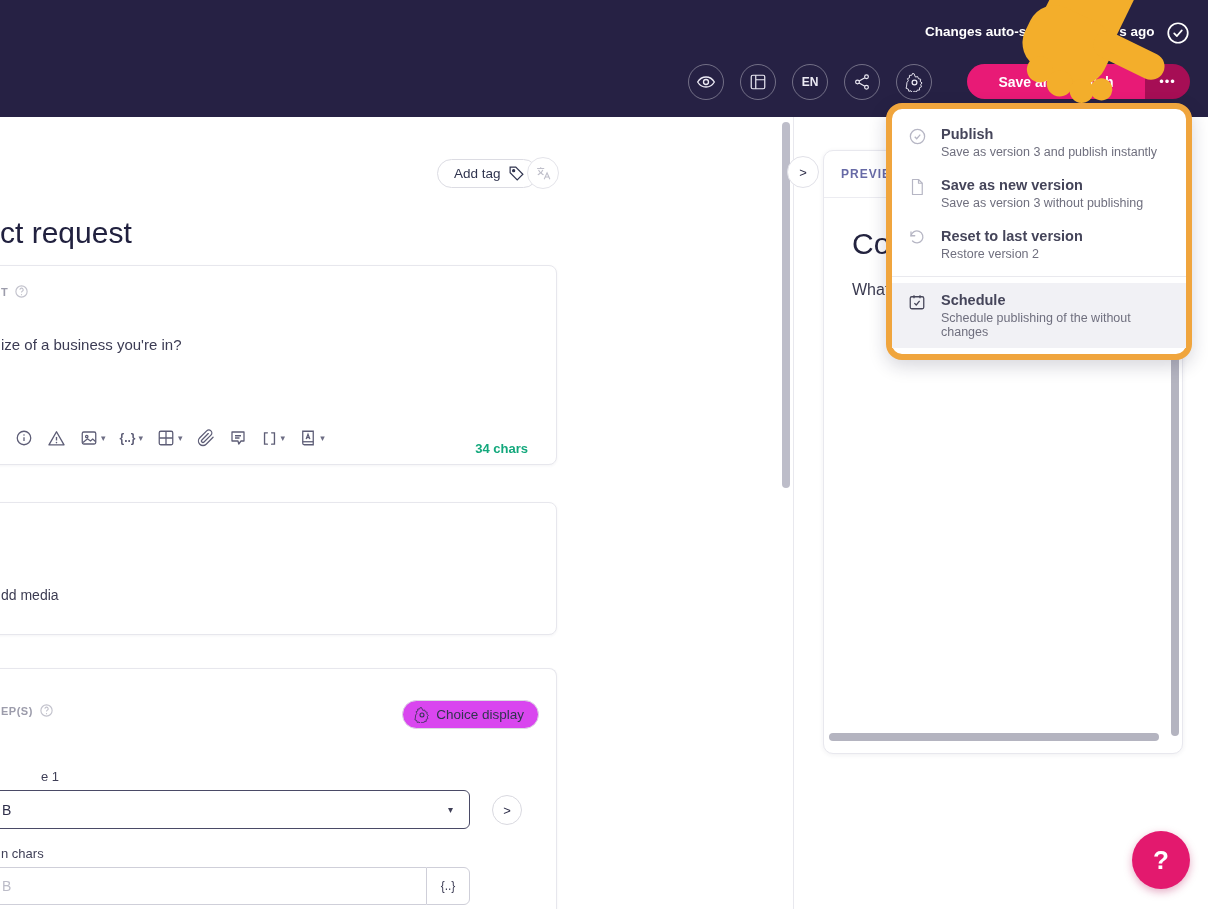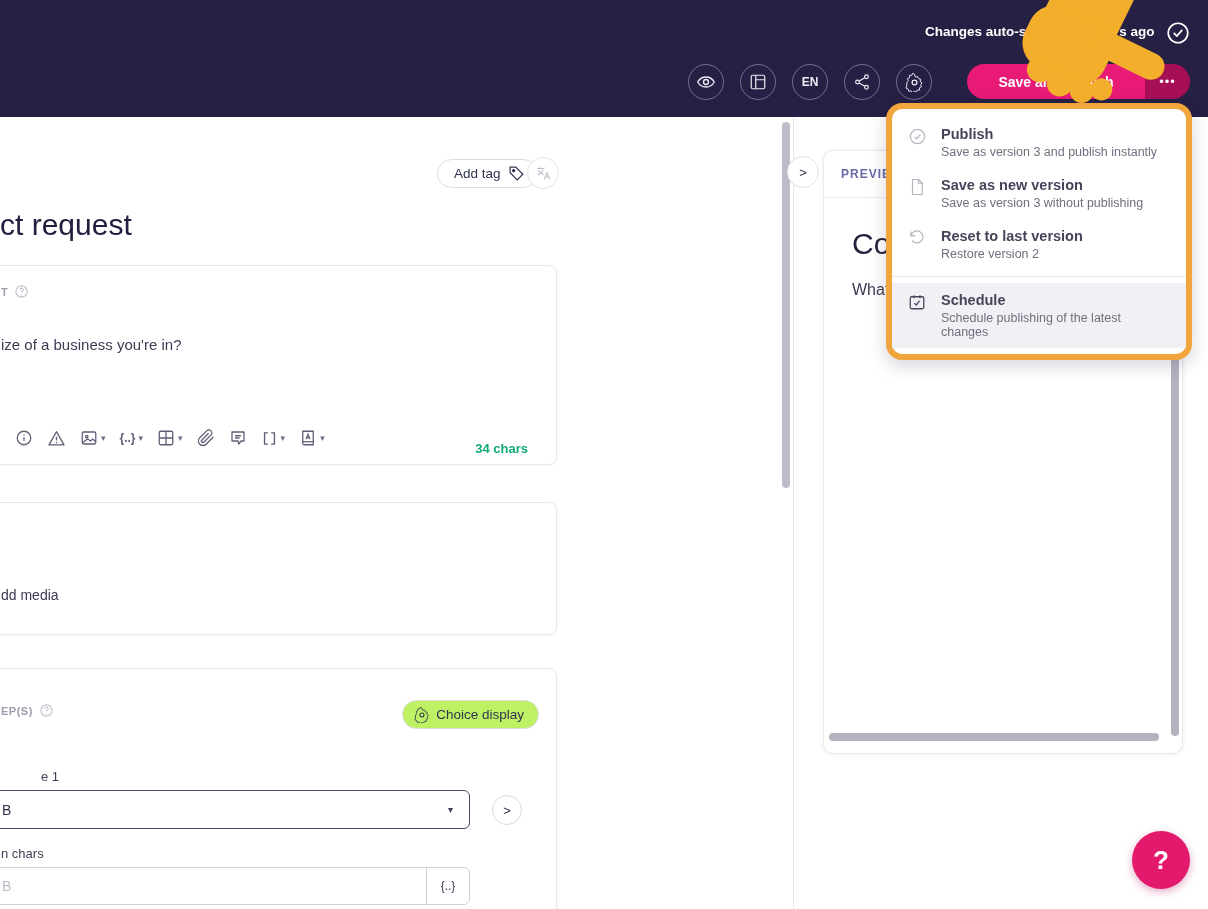--- a/index.html
+++ b/index.html
@@ -12,41 +12,41 @@
   .status-row { position:absolute; top:24px; left:925px; display:flex; align-items:center; color:#fff; font-size:13.5px; font-weight:bold; }
   .status-gap { display:inline-block; width:78px; }
   .autosave-check { position:absolute; left:1165px; top:20px; color:#fff; }
   .tb-icons { position:absolute; left:688px; top:64px; display:flex; gap:16px; }
   .tb-circle { width:36px; height:36px; border-radius:50%; border:1px solid rgba(255,255,255,.35); display:flex; align-items:center; justify-content:center; color:#eceaf4; font-size:12px; font-weight:bold; }
   .save-split { position:absolute; left:967px; top:64px; width:223px; height:35px; border-radius:18px; overflow:hidden; display:flex; }
   .save-main { flex:1; background:#e81a76; color:#fff; font-size:14px; font-weight:bold; border:none; cursor:pointer; font-family:inherit; }
   .save-more { width:45px; background:#a60e55; color:#fff; border:none; cursor:pointer; font-size:13px; letter-spacing:1px; font-family:inherit; }
 
   
-  .page-title { position:absolute; left:0px; top:208px; font-size:30px; font-weight:500; color:#21213f; white-space:nowrap; }
+  .page-title { position:absolute; left:0px; top:216px; font-size:30px; font-weight:500; color:#21213f; white-space:nowrap; }
   .addtag-btn { position:absolute; left:437px; top:159px; height:29px; padding:0 12px 0 16px; border:1px solid #dcdce3; border-radius:15px; background:#fff; display:flex; align-items:center; gap:7px; font-size:13.5px; color:#30344f; cursor:pointer; font-family:inherit; }
   .translate-btn { position:absolute; left:527px; top:157px; width:32px; height:32px; border-radius:50%; border:1px solid #e4e4ea; background:#fff; color:#bfbfca; display:flex; align-items:center; justify-content:center; }
 
   .card { position:absolute; left:-30px; width:587px; background:#fff; border:1px solid #e7e7ed; border-radius:8px; box-shadow:0 1px 3px rgba(40,40,70,.05); }
   #card-question { top:265px; height:200px; }
   #card-media    { top:502px; height:133px; }
   #card-steps    { top:668px; height:261px; border-bottom:none; border-bottom-left-radius:0; border-bottom-right-radius:0; }
 
   .card-label { font-size:11px; font-weight:bold; letter-spacing:.5px; color:#9c9cab; display:flex; align-items:center; gap:6px; }
   .help-circ { color:#c2c2cc; }
   #card-question .card-label { position:absolute; left:30px; top:18px; }
   .question-text { position:absolute; left:30px; top:70px; font-size:15px; color:#3c3c54; }
   .q-toolbar { position:absolute; left:44px; right:28px; bottom:12px; height:28px; display:flex; align-items:center; gap:14px; color:#5d5d76; }
   .tool { display:flex; align-items:center; gap:3px; cursor:pointer; }
   .tool .caret { font-size:9px; color:#6d6d84; }
   .char-count { margin-left:auto; font-size:13px; font-weight:bold; color:#13a87c;margin-top:20px; }
   .media-link { position:absolute; left:30px; top:84px; font-size:14px; color:#3c3c52; cursor:pointer; }
 
   #card-steps .card-label { position:absolute; left:30px; top:34px; }
-  .choice-display-btn { position:absolute; right:17px; top:31px; height:29px; padding:0 14px 0 11px; border:1px solid #dcdce3; border-radius:15px; background:#bef264; display:flex; align-items:center; gap:6px; font-size:13.5px; color:#30344f; cursor:pointer; font-family:inherit; }
+  .choice-display-btn { position:absolute; right:17px; top:31px; height:29px; padding:0 14px 0 11px; border:1px solid #dcdce3; border-radius:15px; background:#d946ef; display:flex; align-items:center; gap:6px; font-size:13.5px; color:#30344f; cursor:pointer; font-family:inherit; }
   .field-label { position:absolute; left:30px; font-size:13px; color:#3f3f57; }
   .lbl-choice { top:100px;padding-left:40px; }
   .lbl-button { top:177px; }
   .select-box { position:absolute; left:0; top:121px; width:499px; height:39px; border:1px solid #4a4a66; border-radius:6px; background:#fff; display:flex; align-items:center; padding:0 40px 0 30px; font-size:14px; color:#2f2f4a; cursor:pointer; }
   .select-box .caret { position:absolute; right:16px; font-size:10px; color:#3f3f57; }
   .next-circle { position:absolute; left:521px; top:126px; width:30px; height:30px; border-radius:50%; border:1px solid #d9d9e0; background:#fff; color:#2f2f4a; font-size:13px; display:flex; align-items:center; justify-content:center; cursor:pointer; }
   .input-row { position:absolute; left:0; top:198px; width:499px; height:38px; display:flex; }
   .text-input { flex:1; border:1px solid #cfcfd9; border-right:none; border-radius:6px 0 0 6px; padding:0 12px 0 30px; font-size:14px; font-family:inherit; color:#2f2f4a; }
   .text-input::placeholder { color:#bcbcc8; }
   .var-btn { width:44px; border:1px solid #cfcfd9; border-radius:0 6px 6px 0; background:#fff; font-size:12px; color:#3f3f57; cursor:pointer; font-family:inherit; }
@@ -337,21 +337,21 @@
   <div class="menu-item hl">
     <span class="mi-icon">
         <svg width="18" height="18" viewBox="0 0 24 24" fill="none" stroke="currentColor" stroke-width="1.7" stroke-linejoin="round">
           <rect x="3" y="5" width="18" height="16" rx="2"></rect>
           <path d="M8 3v4M16 3v4"></path>
           <polyline points="8.5,13.5 11,16 15.5,10.5"></polyline>
         </svg>
       </span>
     <span>
       <div class="mi-title">Schedule</div>
-      <div class="mi-sub">Schedule publishing of the latest changes</div>
+      <div class="mi-sub">Schedule publishing of the without changes</div>
     </span>
   </div>
 </div>
 
 <svg id="hand" width="200" height="130" viewBox="0 0 200 130">
   <g fill="#f3ae2b" transform="rotate(26 95 55)">
     <rect x="28" y="-90" width="76" height="150"></rect>
     <rect x="20" y="26" width="88" height="66" rx="27"></rect>
     <rect x="86" y="28" width="76" height="27" rx="13.5"></rect>
     <circle cx="50" cy="93" r="13"></circle>

